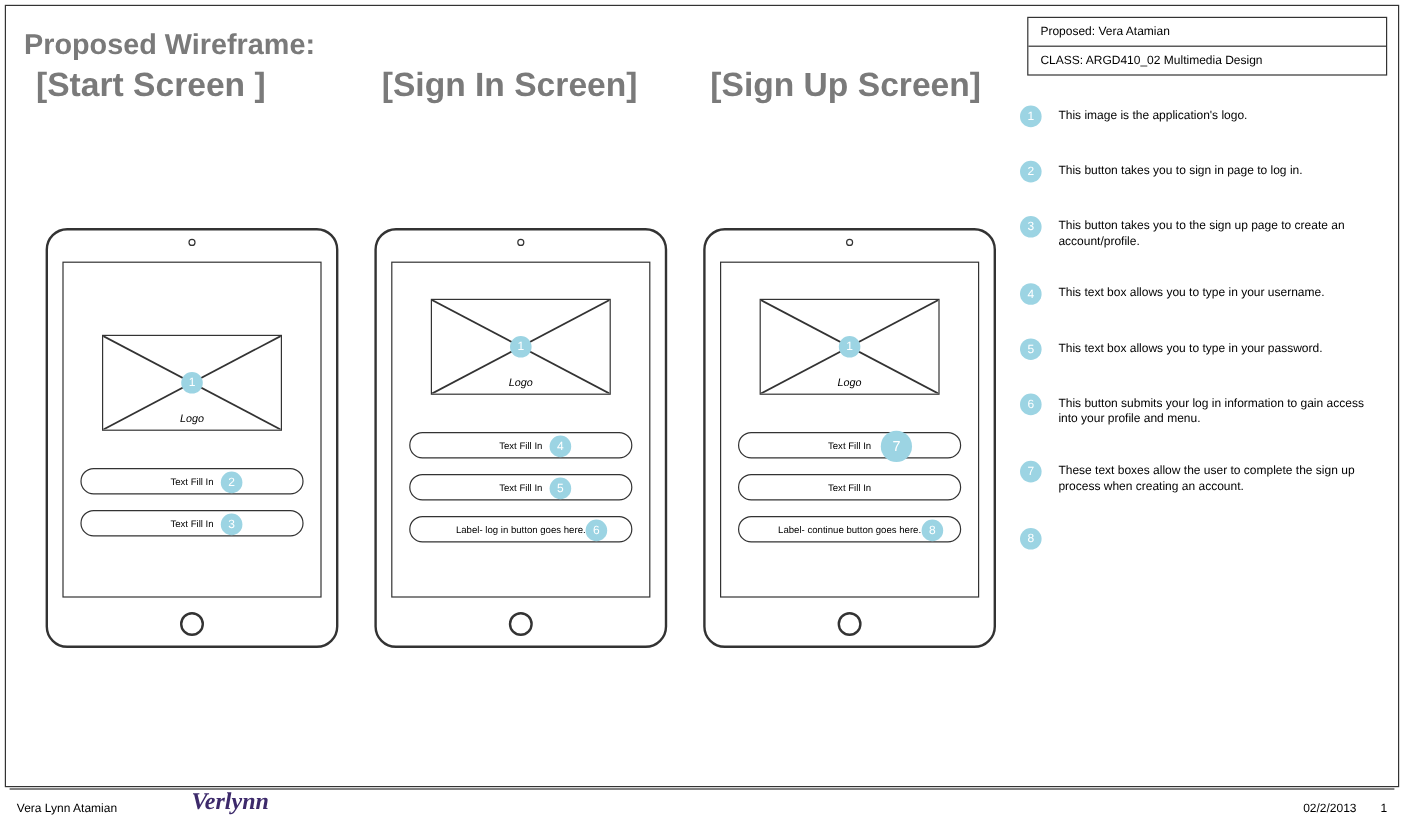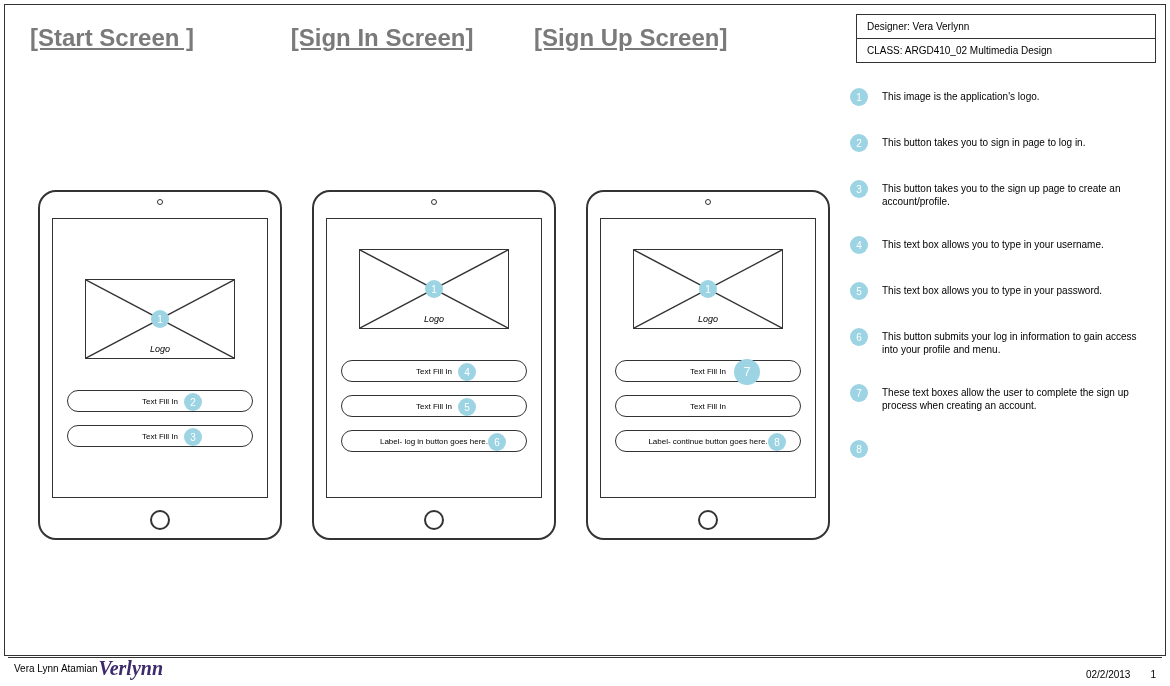--- a/index.html
+++ b/index.html
@@ -24,22 +24,21 @@
     font-weight: bold;
     color: #7a7a7a;
     line-height: 1.3;
   }
   .title-block .line1 { display:block; }
   .title-block .line2 { display:block; padding-left: 10px; }
   .screen-label {
     display:inline-block;
     color:#7a7a7a;
     font-weight:bold;
-    font-size:24px;
-    text-decoration:underline;
+    font-size:28px;
   }
   .wireframes {
     position: absolute;
     top: 190px;
     left: 38px;
     display: flex;
     gap: 30px;
   }
   .tablet {
     width: 244px;
@@ -143,45 +142,47 @@
     align-items:flex-end;
     padding: 0 14px;
     font-size:10px;
   }
   .footer .sig {
     font-family: cursive;
     font-style:italic;
     color:#3d2a6b;
     font-size:20px;
     font-weight:bold;
+    margin-left:50px;
     display:inline-block;
   }
-  .footer-left { display:flex; align-items:center; gap:1px;}
+  .footer-left { display:flex; align-items:flex-end; gap:12px;}
   .footer-right { display:flex; align-items:center; gap:20px;}
   .hr-bottom {
     position:absolute;
     bottom: 28px; left:8px; right:8px;
     border-top:1px solid #333;
   }
 </style>
 </head>
 <body>
 
 <div class="page-border"></div>
 
 <div class="title-block">
+  <span class="line1">Proposed Wireframe:</span>
   <span class="line2">
     <span class="screen-label" style="margin-right:90px;">[Start Screen ]</span>
     <span class="screen-label" style="margin-right:54px;">[Sign In Screen]</span>
     <span class="screen-label">[Sign Up Screen]</span>
   </span>
 </div>
 
 <div class="info-box">
-  <div class="row">Designer: Vera Verlynn</div>
+  <div class="row">Proposed: Vera Atamian</div>
   <div class="row">CLASS: ARGD410_02 Multimedia Design</div>
 </div>
 
 <div class="wireframes">
 
   <div class="tablet">
     <div class="camera"></div>
     <div class="screen" style="padding-top:60px;">
       <div class="logo-box">
         <svg viewBox="0 0 150 80" preserveAspectRatio="none">

